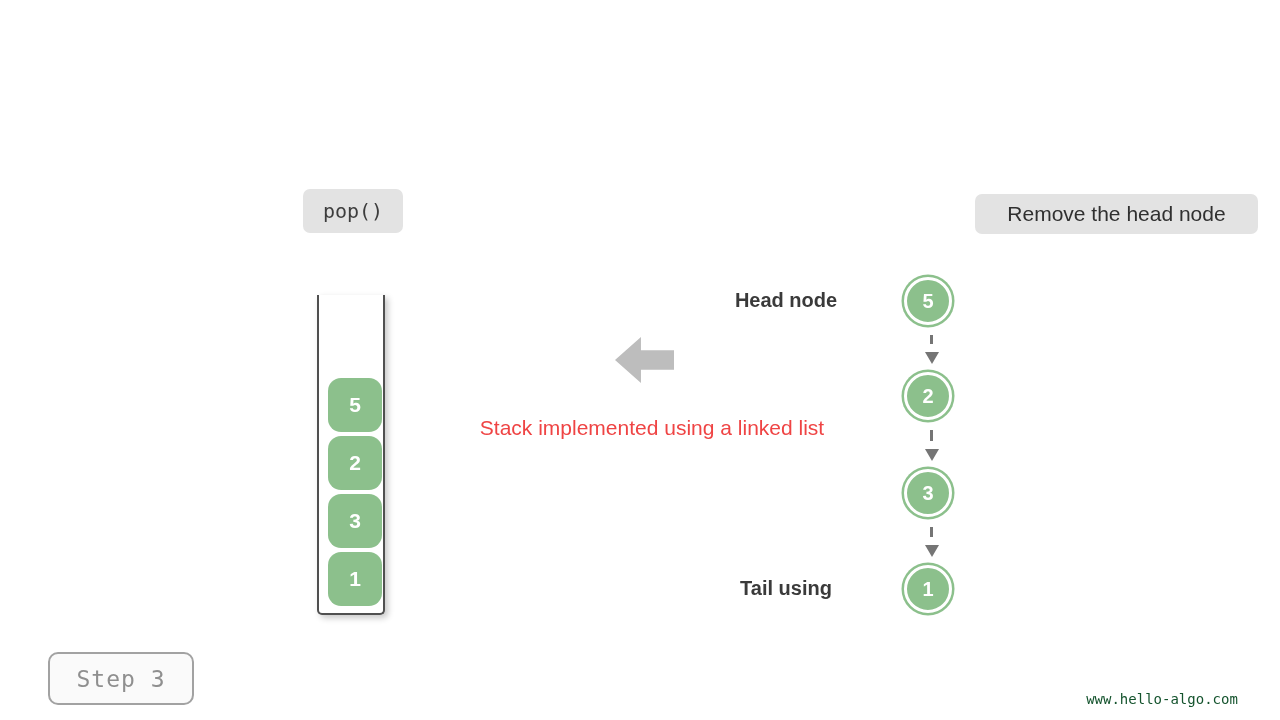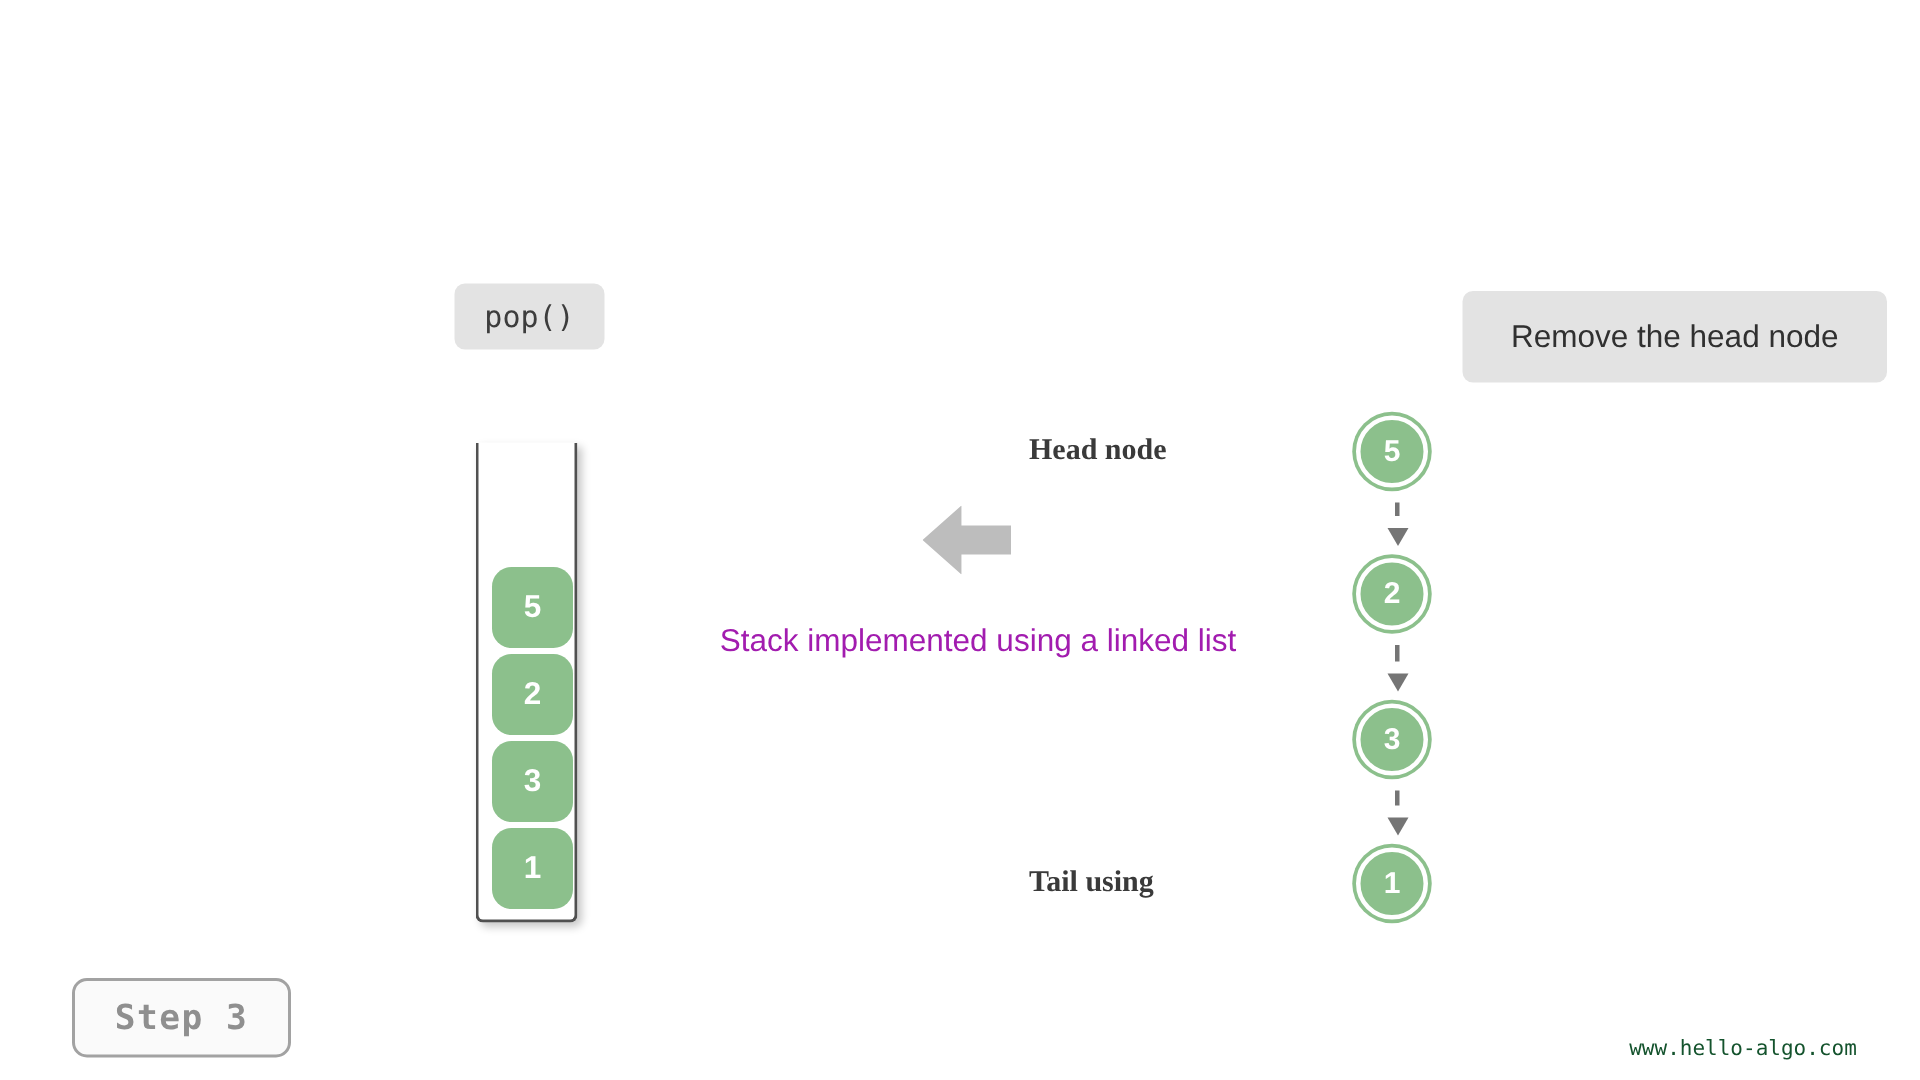--- a/index.html
+++ b/index.html
@@ -18,21 +18,21 @@
     display: flex;
     align-items: center;
     justify-content: center;
   }
   .op-pill {
     left: 291px; top: 177px; width: 100px; height: 44px;
     font-family: "DejaVu Sans Mono", "Liberation Mono", monospace;
     font-size: 20px; color: #3d3d3d;
   }
   .action-pill {
-    left: 963px; top: 182px; width: 283px; height: 61px;
+    left: 963px; top: 182px; width: 283px; height: 40px;
     font-size: 21px; color: #303030;
   }
 
   
   .stack-box {
     left: 305px; top: 283px; width: 68px; height: 320px;
     border-left: 2px solid #505050;
     border-right: 2px solid #505050;
     border-bottom: 2px solid #505050;
     border-radius: 0 0 5px 5px;
@@ -55,28 +55,28 @@
   
   .left-arrow {
     left: 603px; top: 325px; width: 59px; height: 46px;
     background: #bdbdbd;
     clip-path: polygon(0% 50%, 44% 0%, 44% 29%, 100% 29%, 100% 71%, 44% 71%, 44% 100%);
   }
 
   .caption {
     left: 390px; top: 404px; width: 500px;
     text-align: center;
-    font-size: 21px; color: #a21caf;
+    font-size: 21px; color: #ef4444;
   }
 
   
   .node-label {
     left: 674px; width: 200px;
-    text-align: left;
-    font-size: 20px; font-weight: bold; color: #3a3a3a; font-family: Liberation Serif, serif;
+    text-align: center;
+    font-size: 20px; font-weight: bold; color: #3a3a3a;
   }
   .head-label { top: 277px; }
   .tail-label { top: 565px; }
 
   .ll-node {
     left: 892px; width: 48px; height: 48px;
     background: #8cc08c;
     border: 3px solid #ffffff;
     border-radius: 50%;
     box-shadow: 0 0 0 2.5px #8cc08c;
@@ -104,21 +104,21 @@
   .conn-2 { top: 511px; height: 38px; }
 
   
   .step-badge {
     left: 36px; top: 640px; width: 146px; height: 53px;
     background: #fafafa;
     border: 2px solid #a2a2a2;
     border-radius: 10px;
     display: flex; align-items: center; justify-content: center;
     font-family: "DejaVu Sans Mono", "Liberation Mono", monospace;
-    font-size: 23px; font-weight: bold; color: #8f8f8f;
+    font-size: 23px; font-weight: normal; color: #8f8f8f;
     letter-spacing: 1px;
   }
 
   .watermark {
     left: 1060px; top: 679px; width: 180px;
     font-family: "DejaVu Sans Mono", "Liberation Mono", monospace;
     font-size: 14px; color: #14532d;
     text-align: center;
   }
 </style>

